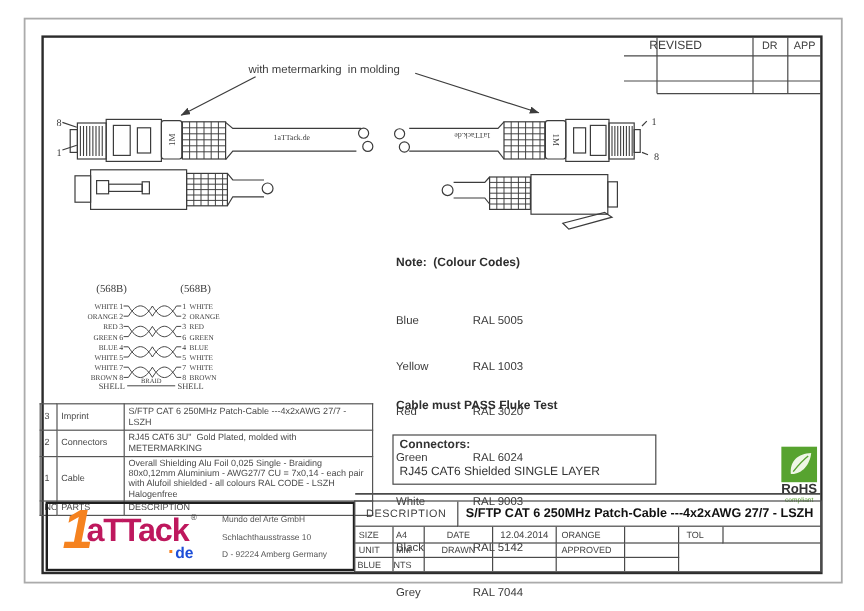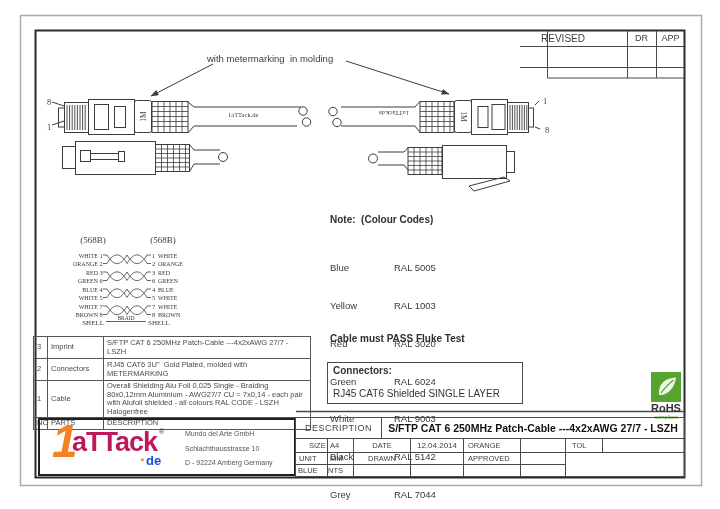--- a/index.html
+++ b/index.html
@@ -18,21 +18,21 @@
   
   table.parts{position:absolute;left:33px;top:336px;width:277px;border-collapse:collapse;
               table-layout:fixed;}
   table.parts td{border:1px solid #555;color:#4a4a4a;font-size:7.5px;padding:1px 3px;
                  vertical-align:middle;overflow:hidden;white-space:pre-wrap;line-height:8.5px;}
   td.small{font-size:5.9px;line-height:6.6px;padding:1px 2px;}
   
   #logobox{position:absolute;left:38px;top:418px;width:258px;height:58px;
            border:2px solid #1f1f1f;box-sizing:border-box;}
   
-  #connbox{position:absolute;left:327px;top:362px;width:196px;height:42px;
+  #connbox{position:absolute;left:327px;top:362px;width:220px;height:42px;
            border:1.5px solid #4a4a4a;box-sizing:border-box;padding:2px 5px;color:#333;}
   
   #rohs{position:absolute;left:649px;top:372px;width:34px;text-align:center;}
 </style>
 </head>
 <body>
 
 <div id="page">
 
 <svg width="720" height="509" viewBox="0 0 720 509" style="position:absolute;left:0;top:0">
@@ -266,21 +266,21 @@
     <div>Schlachthausstrasse 10</div>
     <div>D - 92224 Amberg Germany</div>
   </div>
 </div>
 
 <div style="position:absolute;left:295px;top:417px;width:390px;height:60px;border:1px solid #4a4a4a;box-sizing:border-box">
 
   <div class="cell center" style="left:0;top:0;width:86px;height:21px;font-size:9px;letter-spacing:.5px">DESCRIPTION</div>
   <div class="cell center nbr" style="left:86px;top:0;width:302px;height:21px;font-size:10.5px;font-weight:bold;color:#111">S/FTP CAT 6 250MHz Patch-Cable ---4x2xAWG 27/7 - LSZH</div>
 
-  <div class="cell" style="left:0;top:21px;width:32px;height:14px;padding-left:13px">SIZE</div>
+  <div class="cell" style="left:0;top:21px;width:32px;height:14px;padding-left:3px">SIZE</div>
   <div class="cell" style="left:32px;top:21px;width:26px;height:14px;padding-left:2px">A4</div>
   <div class="cell center" style="left:58px;top:21px;width:57px;height:14px">DATE</div>
   <div class="cell center" style="left:115px;top:21px;width:53px;height:14px;font-size:8px">12.04.2014</div>
   <div class="cell" style="left:168px;top:21px;width:57px;height:14px;padding-left:4px">ORANGE</div>
   <div class="cell" style="left:225px;top:21px;width:45px;height:14px"></div>
   <div class="cell" style="left:270px;top:21px;width:37px;height:14px;padding-left:6px">TOL</div>
   <div class="cell nbr" style="left:307px;top:21px;width:81px;height:14px"></div>
 
   <div class="cell" style="left:0;top:35px;width:32px;height:12px;padding-left:3px">UNIT</div>
   <div class="cell" style="left:32px;top:35px;width:26px;height:12px;padding-left:2px">MM</div>

